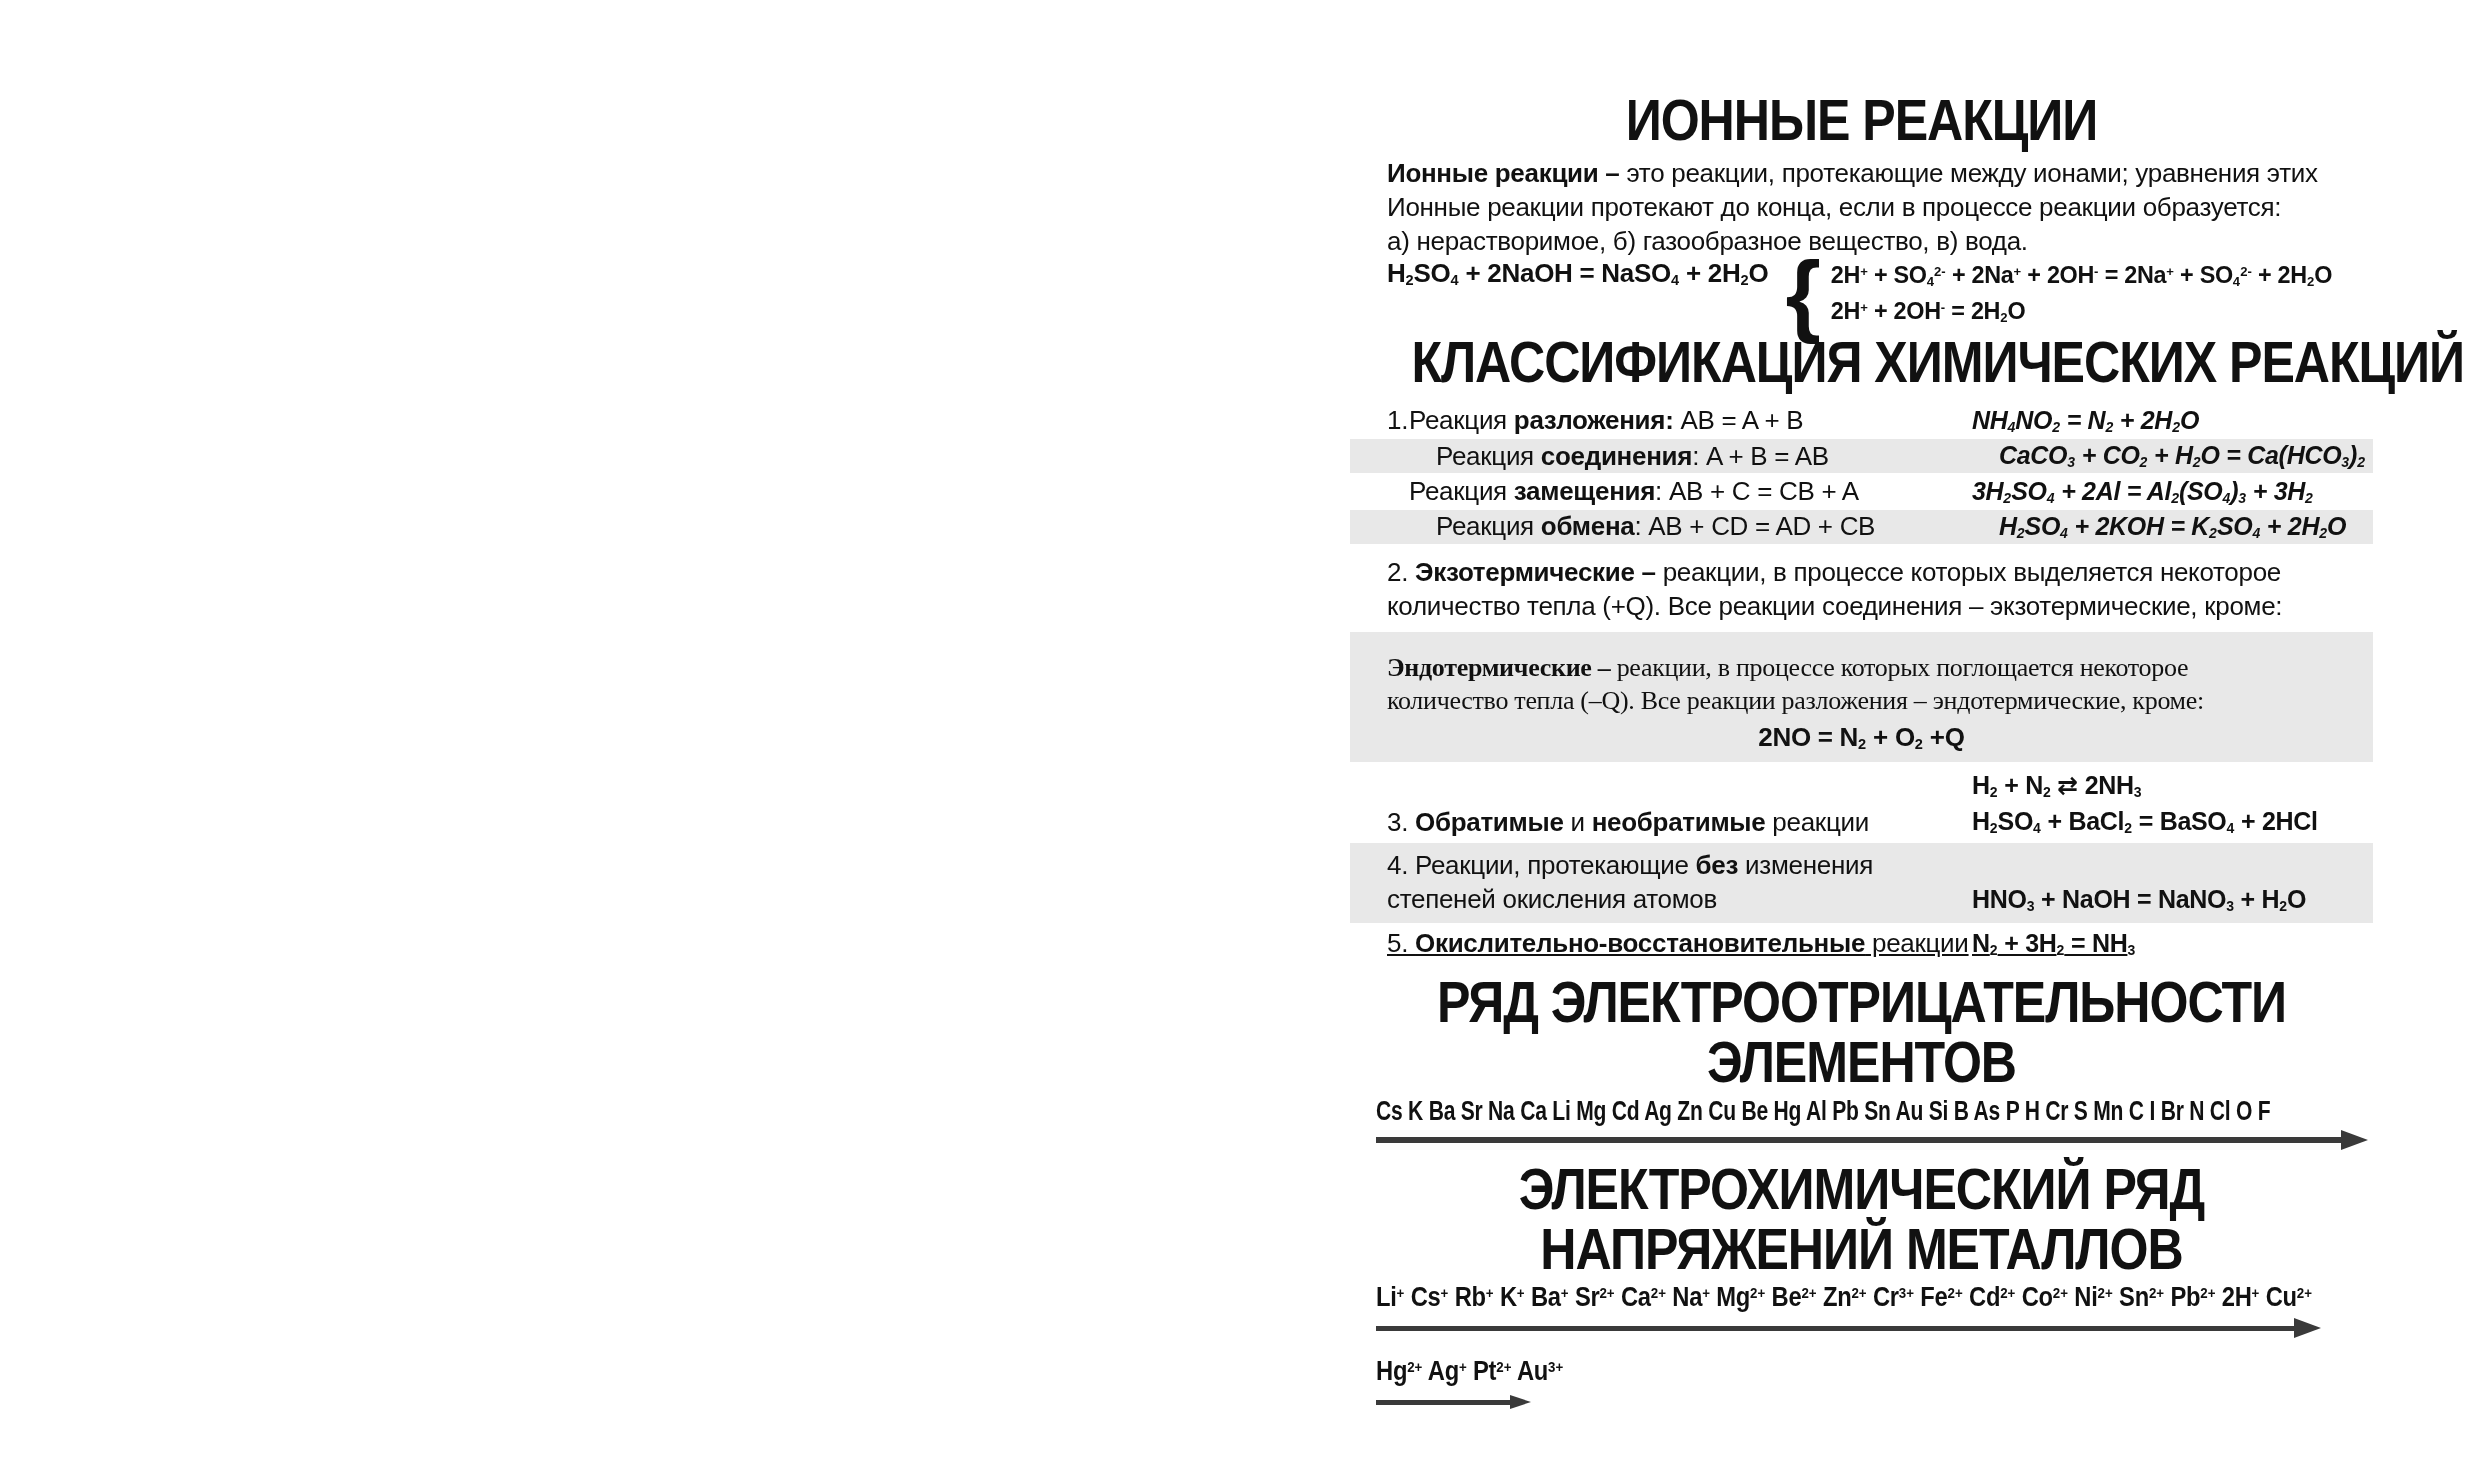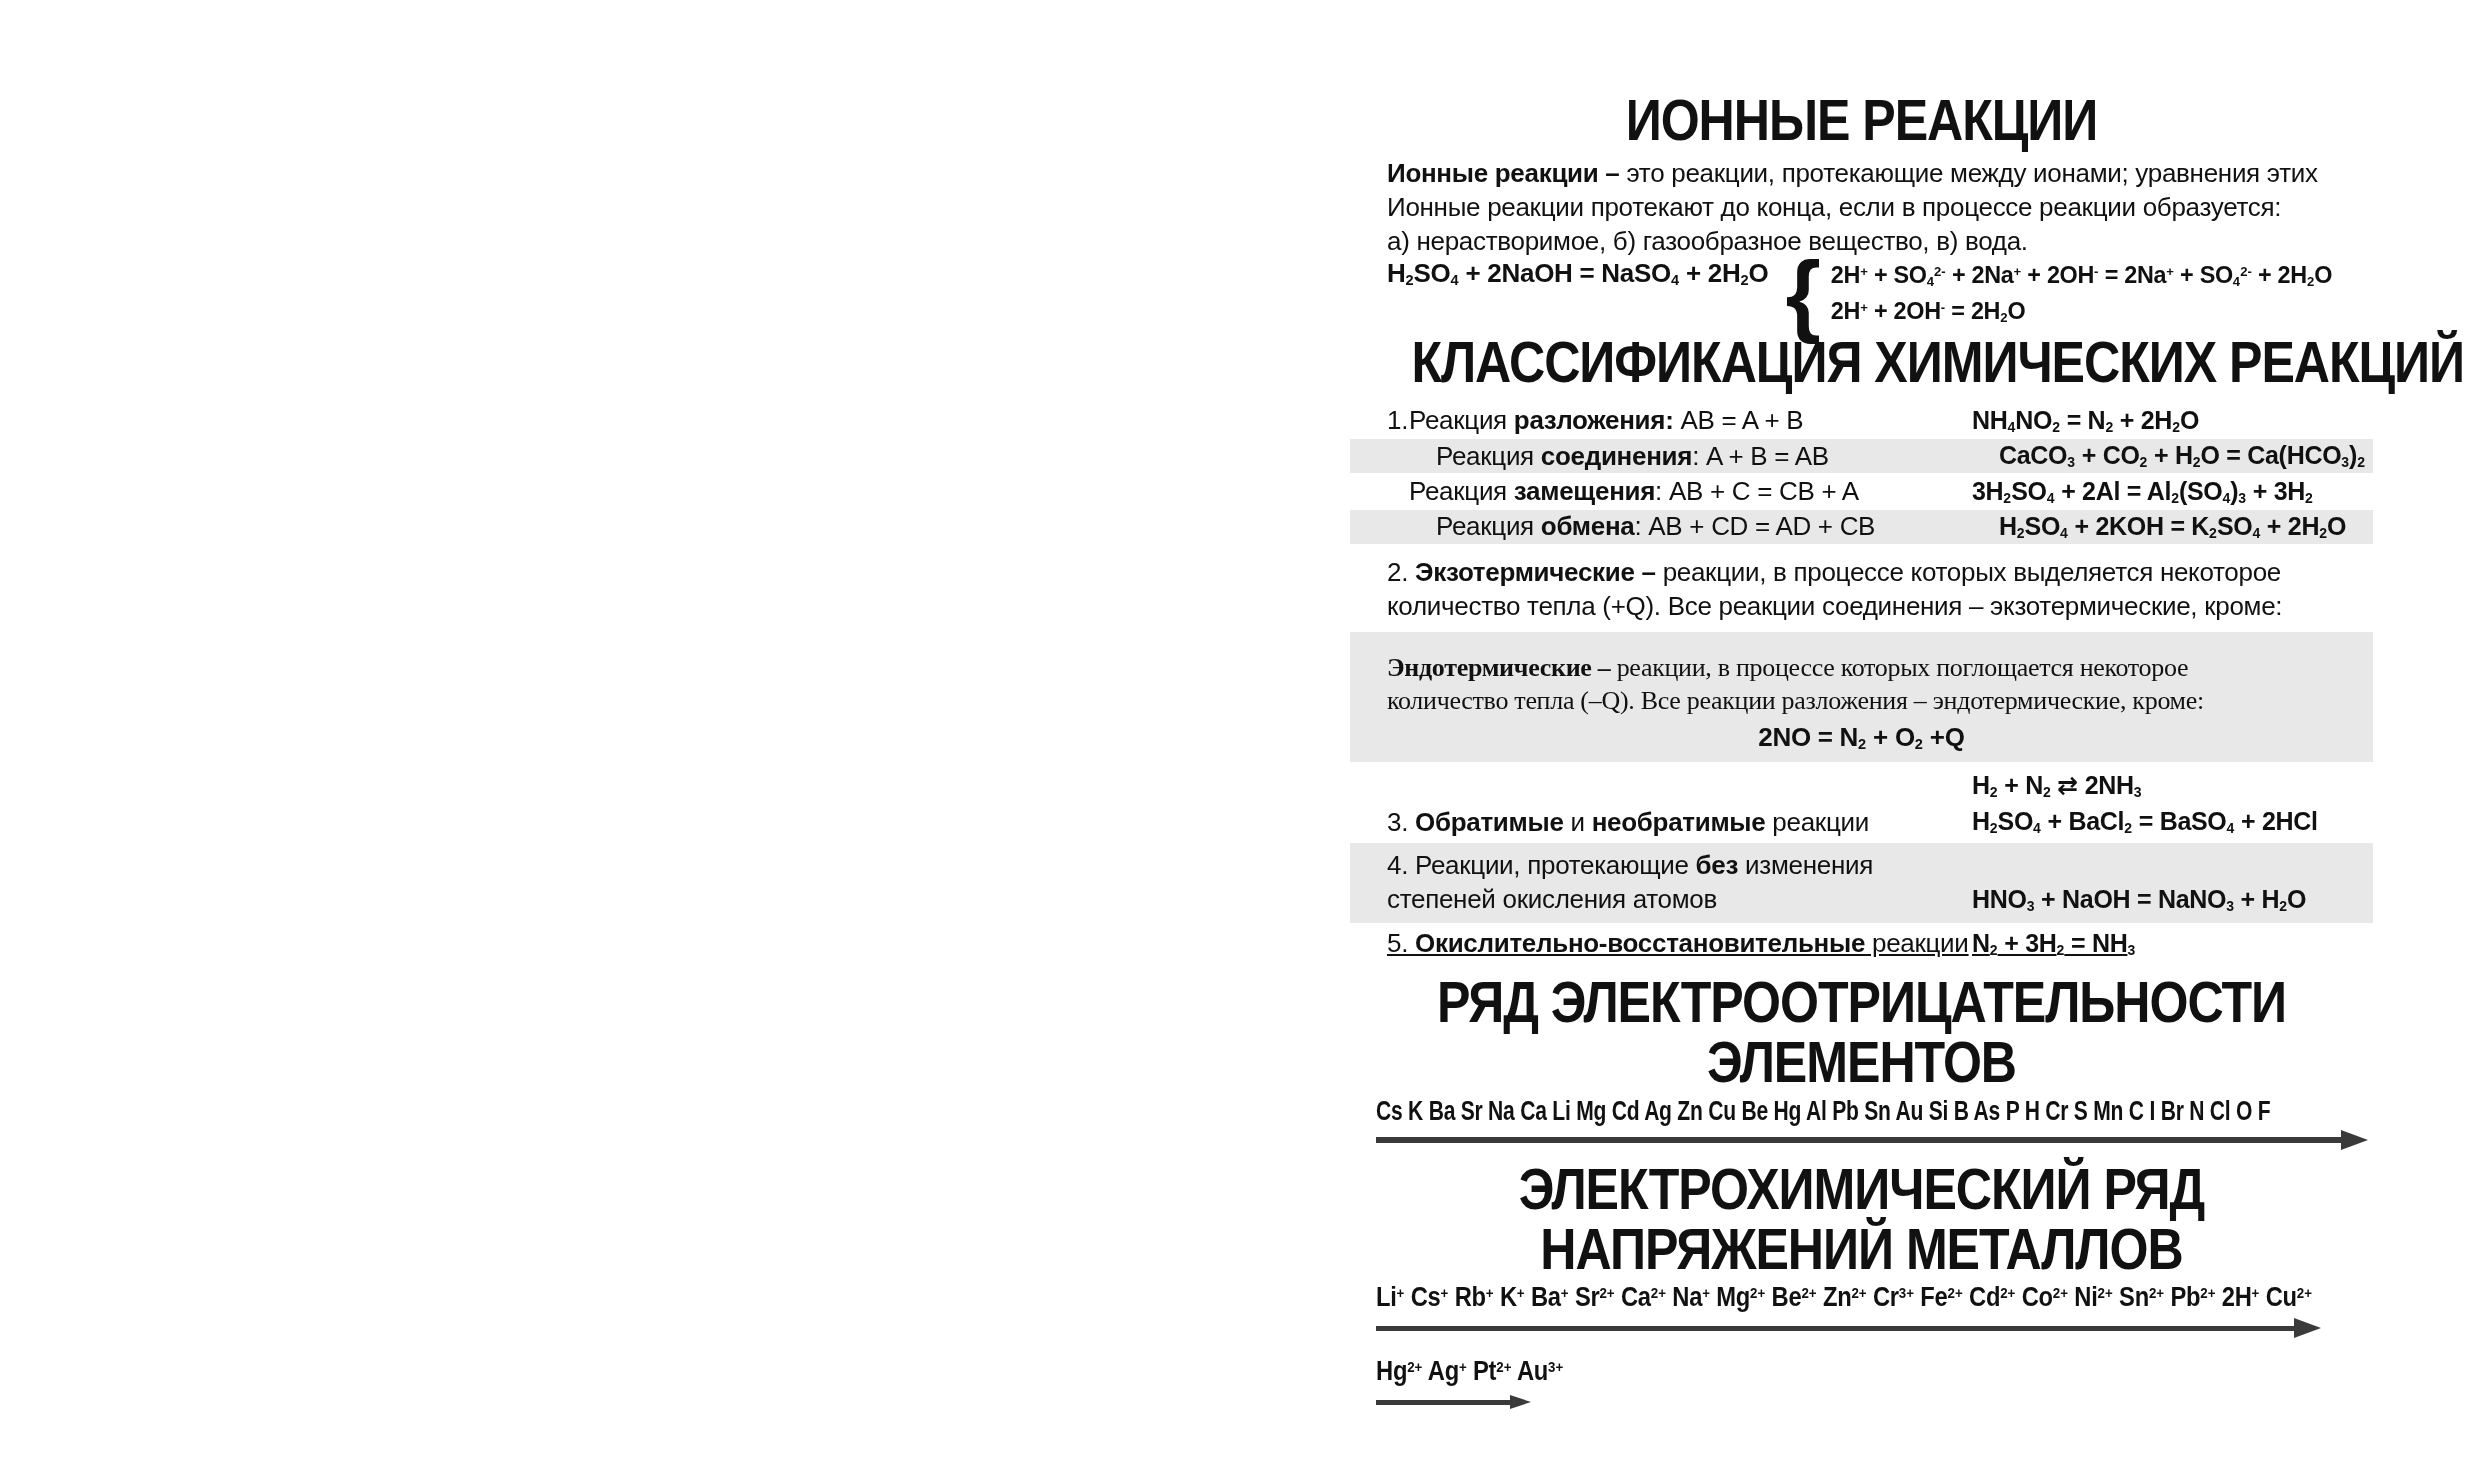--- a/index.html
+++ b/index.html
@@ -29,21 +29,21 @@
   .brace{font-size:91px;font-weight:700;line-height:0.8;margin:0 10px 6.2px 17px;}
   .eq-ionic{font-size:23.4px;line-height:1.5;}
 
   .h-class{margin-top:3.7px;}
 
   .ctable{margin-top:11px;}
   .crow{display:flex;align-items:center;height:34px;margin-bottom:1.2px;}
   .shaded{background:#e8e8e8;padding-left:27px;}
   .clabel{flex:0 0 622px;box-sizing:border-box;padding-left:37px;display:flex;font-size:26px;letter-spacing:-0.3px;white-space:nowrap;}
   .cnum{flex:none;width:22px;}
-  .cformula{font-size:25px;}
+  .cformula{font-size:25px;font-style:italic;}
 
   .para{padding-left:37px;margin-top:12.3px;}
   .center-f{text-align:center;font-size:26px;margin-top:2.5px;line-height:1.25;}
   .endo-block{background:#e8e8e8;margin-top:8.6px;padding:8.6px 0 8.6px 0;}
   .endo-block .para{margin-top:10px;font-family:Liberation Serif, serif;}
 
   .item-row{display:flex;align-items:flex-end;margin-top:5px;}
   .item-label{flex:0 0 622px;box-sizing:border-box;padding-left:37px;}
   .item-f{font-size:25px;line-height:1.45;}
   .row4{padding:6.2px 0;margin-top:3.7px;}

